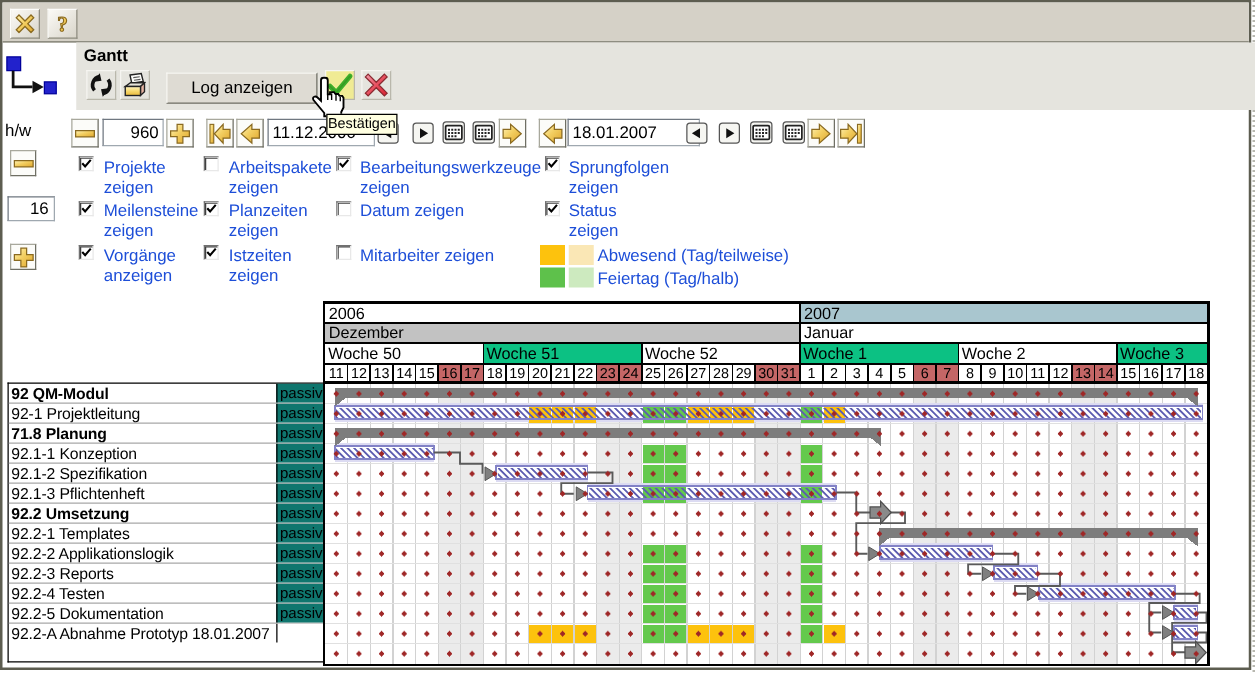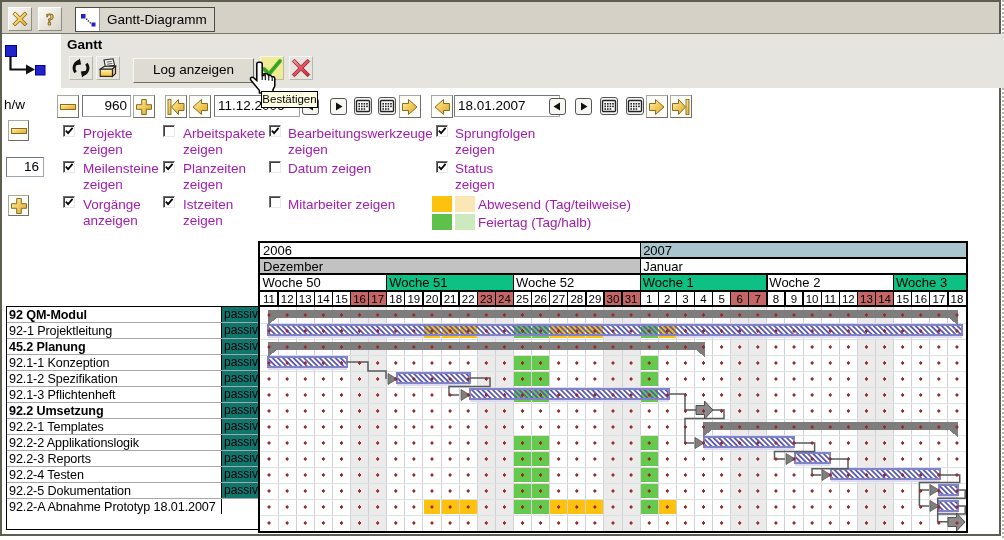--- a/index.html
+++ b/index.html
@@ -11,21 +11,21 @@
 #tab { position:absolute; left:75px; top:7px; height:25px; border:1px solid #4c4c44; background:#dad7cf; display:flex; }
 #tabicon { width:24px; height:23px; background:#fff; border-right:1px solid #9a988d; display:flex; align-items:center; justify-content:center;}
 #tablabel { padding:0 7px; font-size:13.5px; line-height:23px; color:#000; }
 #toolbar { left:51px; top:34px; width:948px; height:54px; background:#e5e4de;margin-left:10px; }
 .toolbtn { position:absolute; width:24px; height:24px; background:#e5e4de; border:1px solid #b9b7ab; border-top-color:#f6f5f1; border-left-color:#f6f5f1; display:flex; align-items:center; justify-content:center; }
 #logbtn { position:absolute; left:72px; top:24px; width:121px; height:25px; background:#dedbd3; border:1.5px solid; border-color:#f8f7f3 #6e6e64 #6e6e64 #f8f7f3; font-size:13.5px; text-align:center; line-height:22px; color:#000; }
 .gbtn { position:absolute; width:22px; height:23px; background:#fcfcf9; border:1px solid #a8a89c; border-bottom-color:#6f6f64; border-right-color:#6f6f64; display:flex; align-items:center; justify-content:center; }
 .sbtn { position:absolute; width:17px; height:17px; background:#f6f6f2; border:1px solid #555; border-radius:3px; display:flex; align-items:center; justify-content:center; }
 .inp { position:absolute; height:22px; background:#fff; border:1px solid #9fa8b0; border-top-color:#6f7780; border-left-color:#6f7780; font-size:13.5px; font-family:"Liberation Sans",sans-serif; color:#000; }
 .cb { position:absolute; width:12px; height:12px; background:#fff; border:1px solid #707070; border-bottom-color:#e8e8e8; border-right-color:#e8e8e8; box-shadow: inset 1px 1px 0 #404040; }
-.cbl { position:absolute; font-size:13.5px; line-height:15.6px; color:#a21caf; }
+.cbl { position:absolute; font-size:13.5px; line-height:15.6px; color:#1d4ed8; }
 #tasktable { left:6px; top:306px; width:254px; height:224px; border:1.5px solid #000; border-right:none; }
 .trow { position:relative; height:16px; border-bottom:1px solid #a8a8a8; font-size:12.6px; line-height:14.5px; white-space:nowrap; }
 .trow:last-child { border-bottom:none; }
 .tname { position:absolute; left:2px; top:1px; letter-spacing:-0.1px;}
 .tpass { position:absolute; left:214px; top:0; width:40px; height:15px; background:#0f766e; border-left:1.2px solid #000; padding-left:2px; font-size:12px; }
 .tpass.off { background:#fff; }
 #tooltip { left:261px; top:91px; width:57px; height:17px; background:#ffffe1; border:1px solid #000; font-size:11.5px; line-height:15px; text-align:center; z-index:60; }
 .lg { position:absolute; width:20px; height:16px; }
 
 </style></head><body>
@@ -49,41 +49,20 @@
       <svg width="16" height="16" viewBox="0 0 16 16" style="">
         <defs>
           <linearGradient id="gg" x1="0" y1="0" x2="1" y2="1">
             <stop offset="0" stop-color="#fff3b8"></stop>
             <stop offset="0.45" stop-color="#f3cf62"></stop>
             <stop offset="1" stop-color="#dfa62c"></stop>
           </linearGradient>
         </defs>
         <text x="8" y="14" text-anchor="middle" font-family="Liberation Serif, serif" font-size="17" font-weight="bold" fill="url(#gg)" stroke="#8a6a20" stroke-width="0.9">?</text>
       </svg>
-    </div>
-<div id="tab">
-      <div id="tabicon">
-        <svg width="18" height="18" viewBox="0 0 18 18" style="">
-          <defs>
-            <linearGradient id="gg" x1="0" y1="0" x2="1" y2="1">
-              <stop offset="0" stop-color="#fff3b8"></stop>
-              <stop offset="0.45" stop-color="#f3cf62"></stop>
-              <stop offset="1" stop-color="#dfa62c"></stop>
-            </linearGradient>
-          </defs>
-          <rect x="2" y="3" width="4.5" height="4.5" fill="#2222cc"></rect>
-<g fill="#333">
-            <rect x="7" y="7.5" width="1.4" height="1.4"></rect>
-            <rect x="8.8" y="9.3" width="1.4" height="1.4"></rect>
-            <rect x="10.6" y="11.1" width="1.4" height="1.4"></rect>
-          </g>
-<rect x="12.5" y="11.5" width="4" height="4" fill="#2222cc"></rect>
-        </svg>
-      </div>
-      <div id="tablabel">Gantt-Diagramm</div>
     </div>
 <div class="abs" style="left:2px;top:40px"><svg width="48" height="46" viewBox="0 0 48 46" style="">
         <defs>
           <linearGradient id="gg" x1="0" y1="0" x2="1" y2="1">
             <stop offset="0" stop-color="#fff3b8"></stop>
             <stop offset="0.45" stop-color="#f3cf62"></stop>
             <stop offset="1" stop-color="#dfa62c"></stop>
           </linearGradient>
         </defs>
         <rect x="3.5" y="5.5" width="11" height="11" fill="#2222cc" stroke="#00009a" stroke-width="1"></rect>
@@ -505,21 +484,21 @@
 <div class="abs" id="tasktable">
 <div class="trow">
         <div class="tname" style="font-weight:bold;">92 QM-Modul</div>
         <div class="tpass">passiv</div>
       </div>
 <div class="trow">
         <div class="tname" style="">92-1 Projektleitung</div>
         <div class="tpass">passiv</div>
       </div>
 <div class="trow">
-        <div class="tname" style="font-weight:bold;">45.2 Planung</div>
+        <div class="tname" style="font-weight:bold;">71.8 Planung</div>
         <div class="tpass">passiv</div>
       </div>
 <div class="trow">
         <div class="tname" style="">92.1-1 Konzeption</div>
         <div class="tpass">passiv</div>
       </div>
 <div class="trow">
         <div class="tname" style="">92.1-2 Spezifikation</div>
         <div class="tpass">passiv</div>
       </div>

